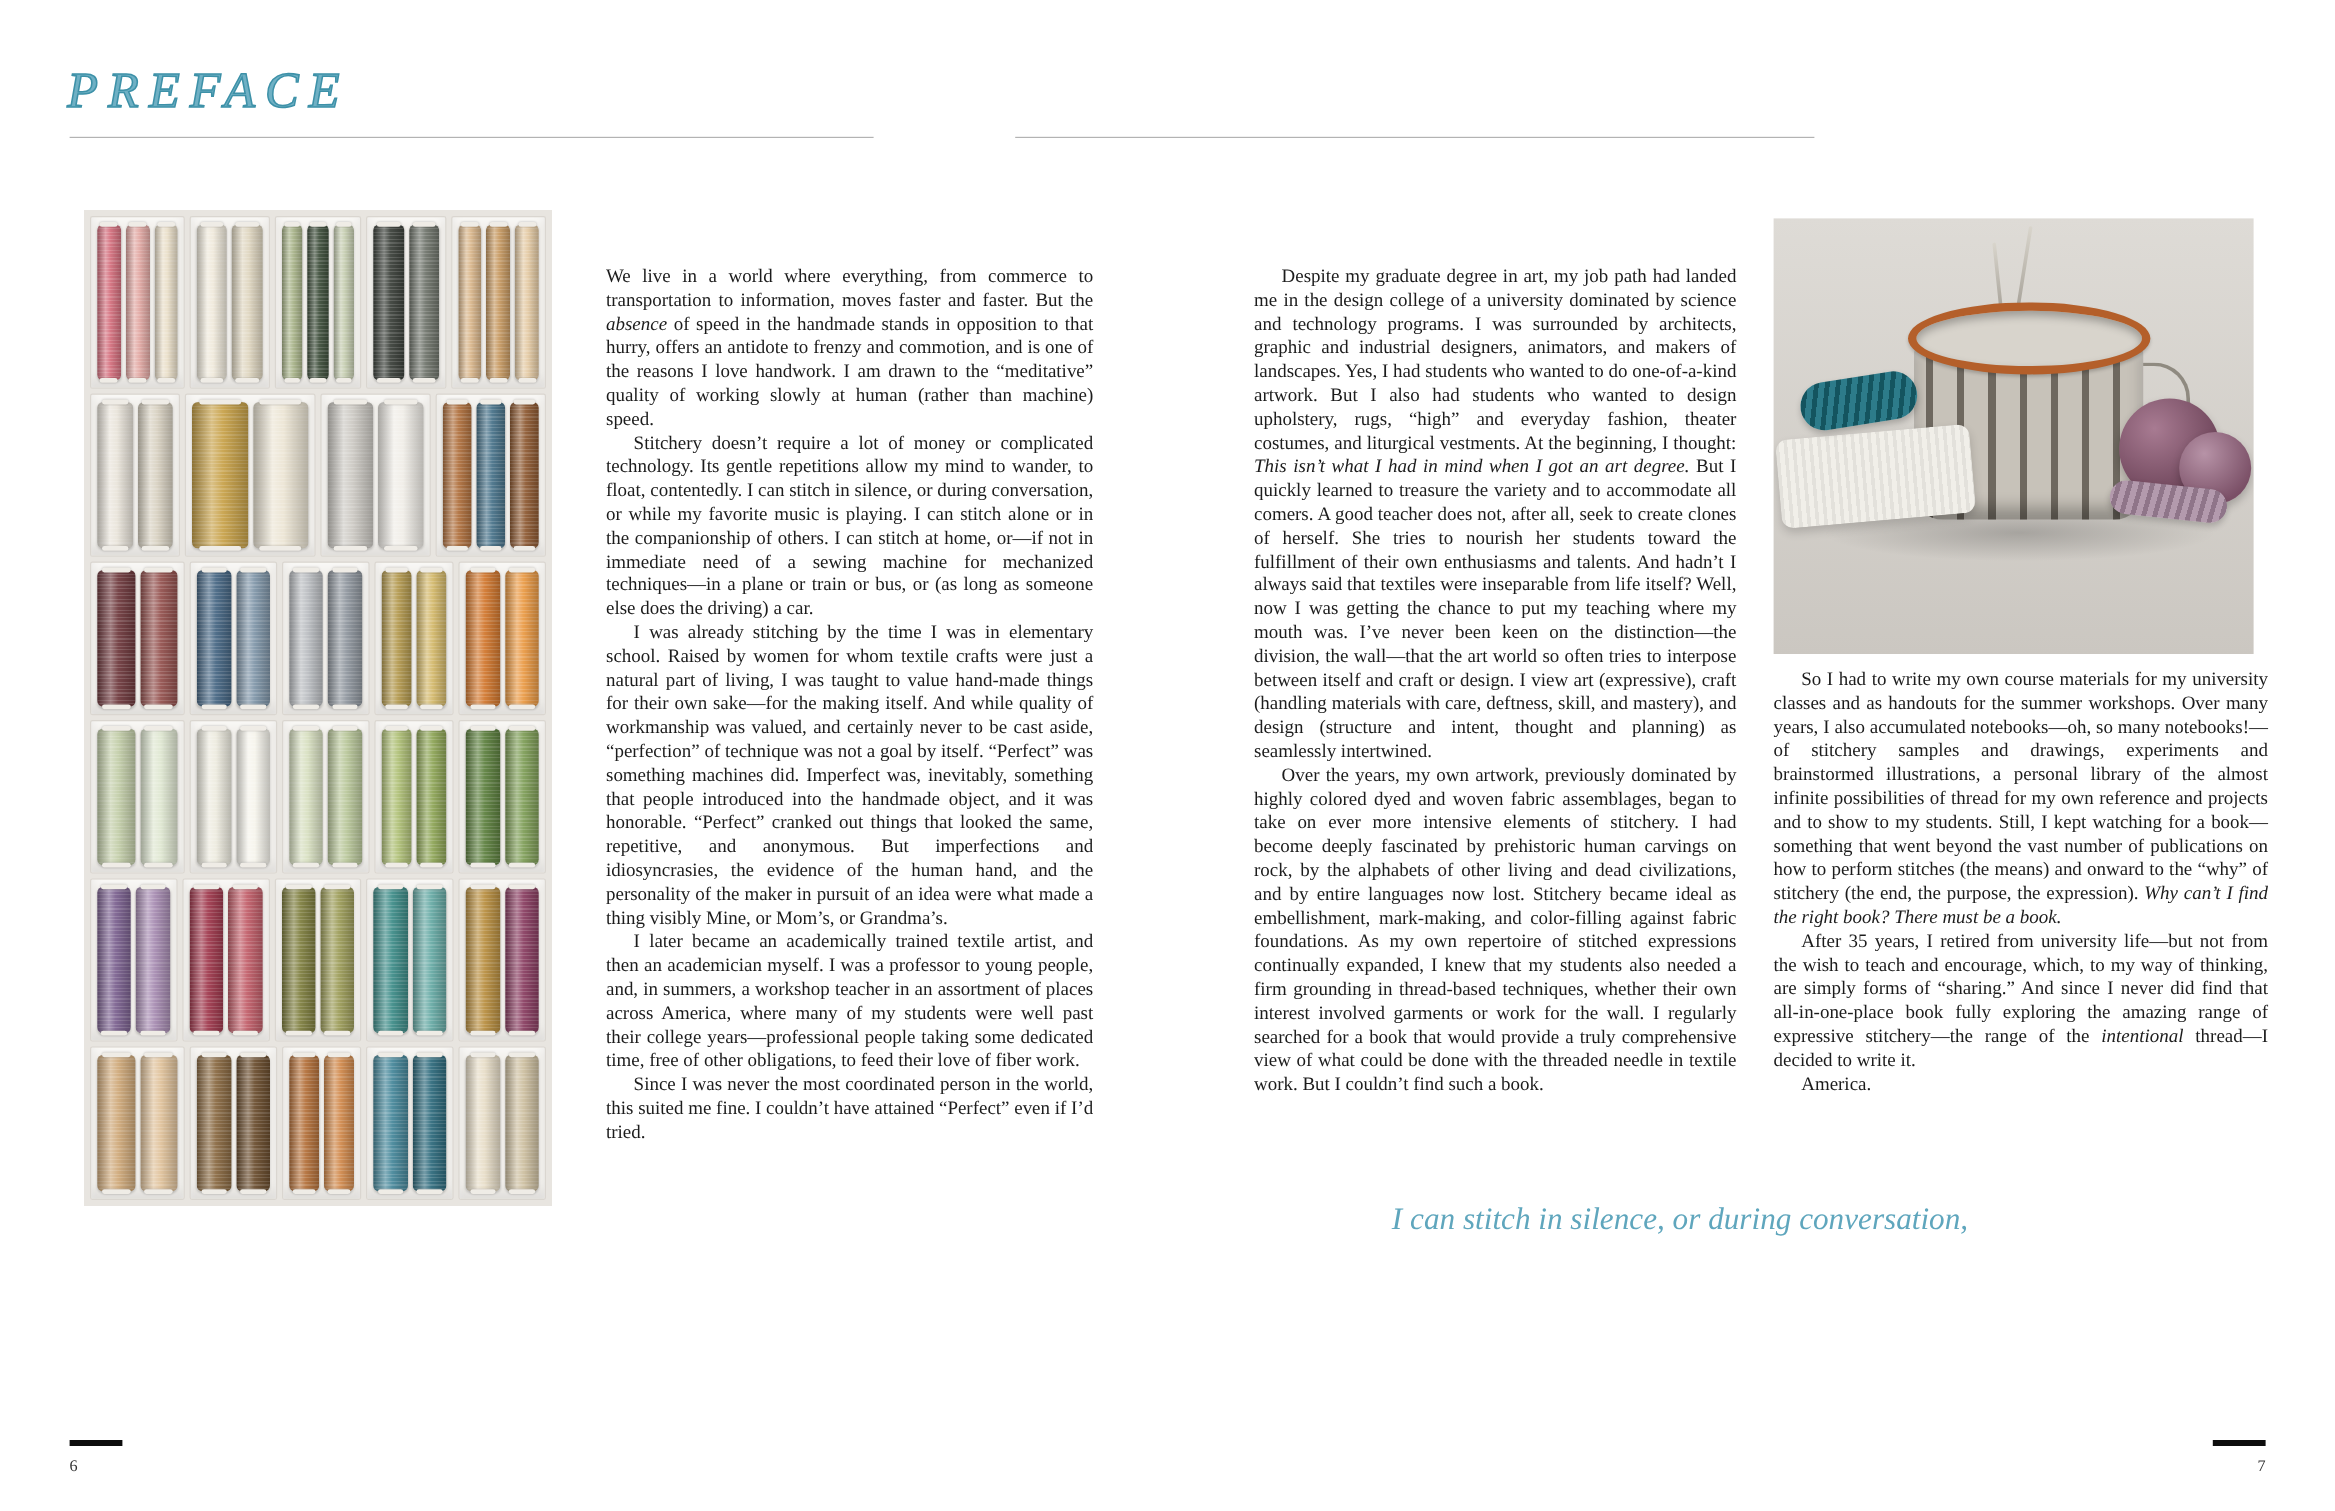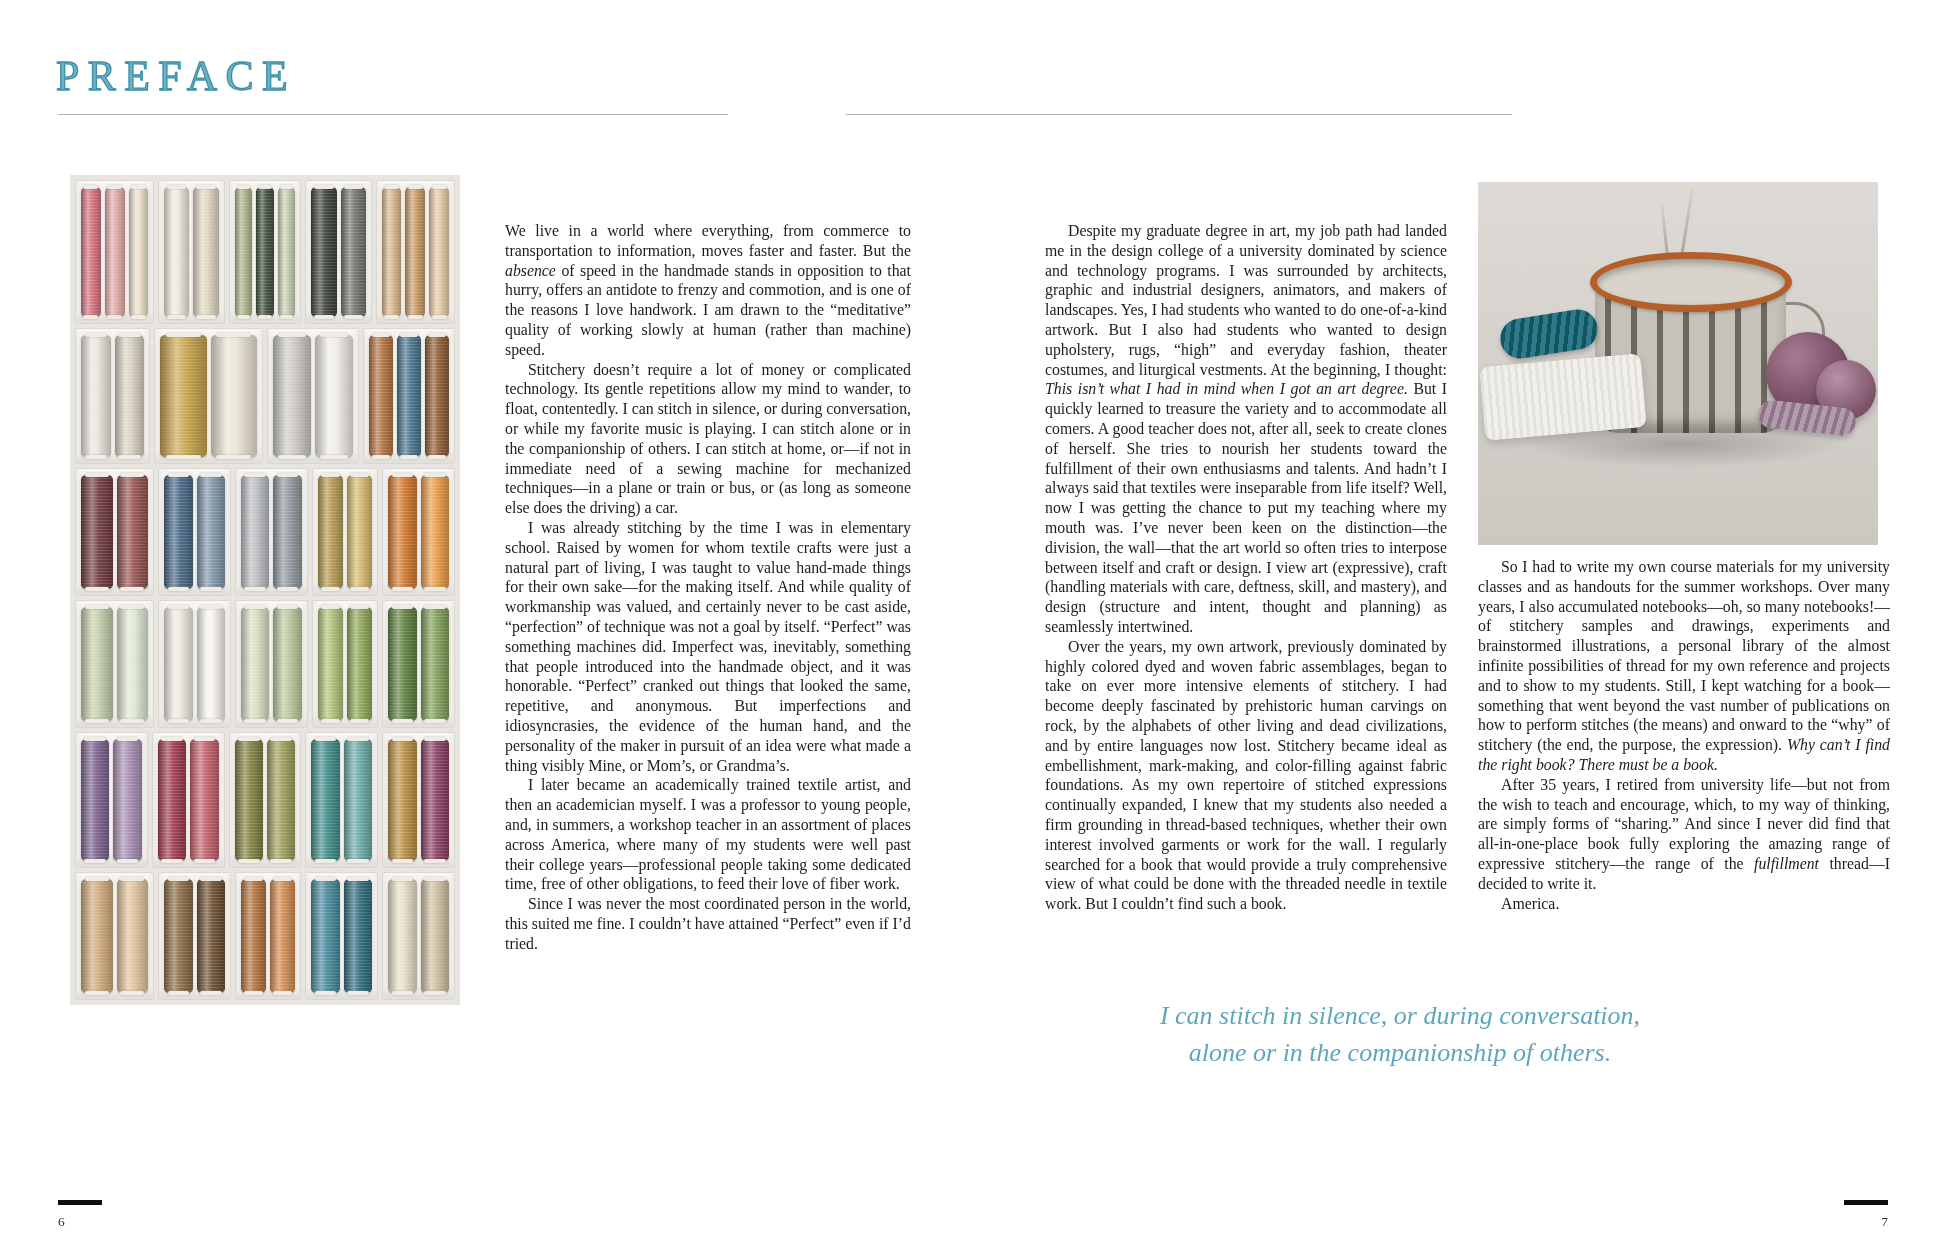--- a/index.html
+++ b/index.html
@@ -10,20 +10,21 @@
     overflow:hidden;
     font-family:"Liberation Serif",serif;
   }
   
   .preface-title{
     position:absolute;left:56px;top:52px;margin:0;
     font-family:"Liberation Serif",serif;
     font-size:42px;font-weight:500;
     letter-spacing:0.20em;
     color:var(--title-fill,#6fb0c4);
+    font-style:italic;
     -webkit-text-stroke:1.3px var(--accent-title,#3d91a8);
   }
   .rule{position:absolute;top:114px;height:1px;background:var(--rule,#b3b3b3);}
   .rule-left{left:58px;width:670px;}
   .rule-right{left:846px;width:666px;}
 
   
   .col{
     position:absolute;
     text-align:justify;
@@ -299,27 +300,26 @@
     <div class="caddy-rim"></div>
     <div class="knit-strip"></div>
     <div class="teal-bundle"></div>
     <div class="plum-ball b1"></div>
     <div class="plum-ball b2"></div>
     <div class="lavender-skein"></div>
   </figure>
 
   <section class="col col-r2">
       <p>So I had to write my own course materials for my university classes and as handouts for the summer workshops. Over many years, I also accumulated notebooks—oh, so many notebooks!—of stitchery samples and drawings, experiments and brainstormed illustrations, a personal library of the almost infinite possibilities of thread for my own reference and projects and to show to my students. Still, I kept watching for a book—something that went beyond the vast number of publications on how to perform stitches (the means) and onward to the “why” of stitchery (the end, the purpose, the expression). <i>Why can’t I find the right book? There must be a book.</i></p>
-      <p>After 35 years, I retired from university life—but not from the wish to teach and encourage, which, to my way of thinking, are simply forms of “sharing.” And since I never did find that all-in-one-place book fully exploring the amazing range of expressive stitchery—the range of the <i>fulfillment</i> thread—I decided to write it.</p>
+      <p>After 35 years, I retired from university life—but not from the wish to teach and encourage, which, to my way of thinking, are simply forms of “sharing.” And since I never did find that all-in-one-place book fully exploring the amazing range of expressive stitchery—the range of the <i>intentional</i> thread—I decided to write it.</p>
       <p>America.</p>
     </section>
 
   <blockquote class="pull-quote">
       <div>I can stitch in silence, or during conversation,</div>
-      <div>alone or in the companionship of others.</div>
     </blockquote>
 
   <div class="folio folio-left">
     <span class="folio-rule"></span>
     <span class="folio-num">6</span>
   </div>
   <div class="folio folio-right">
     <span class="folio-rule"></span>
     <span class="folio-num">7</span>
   </div>

